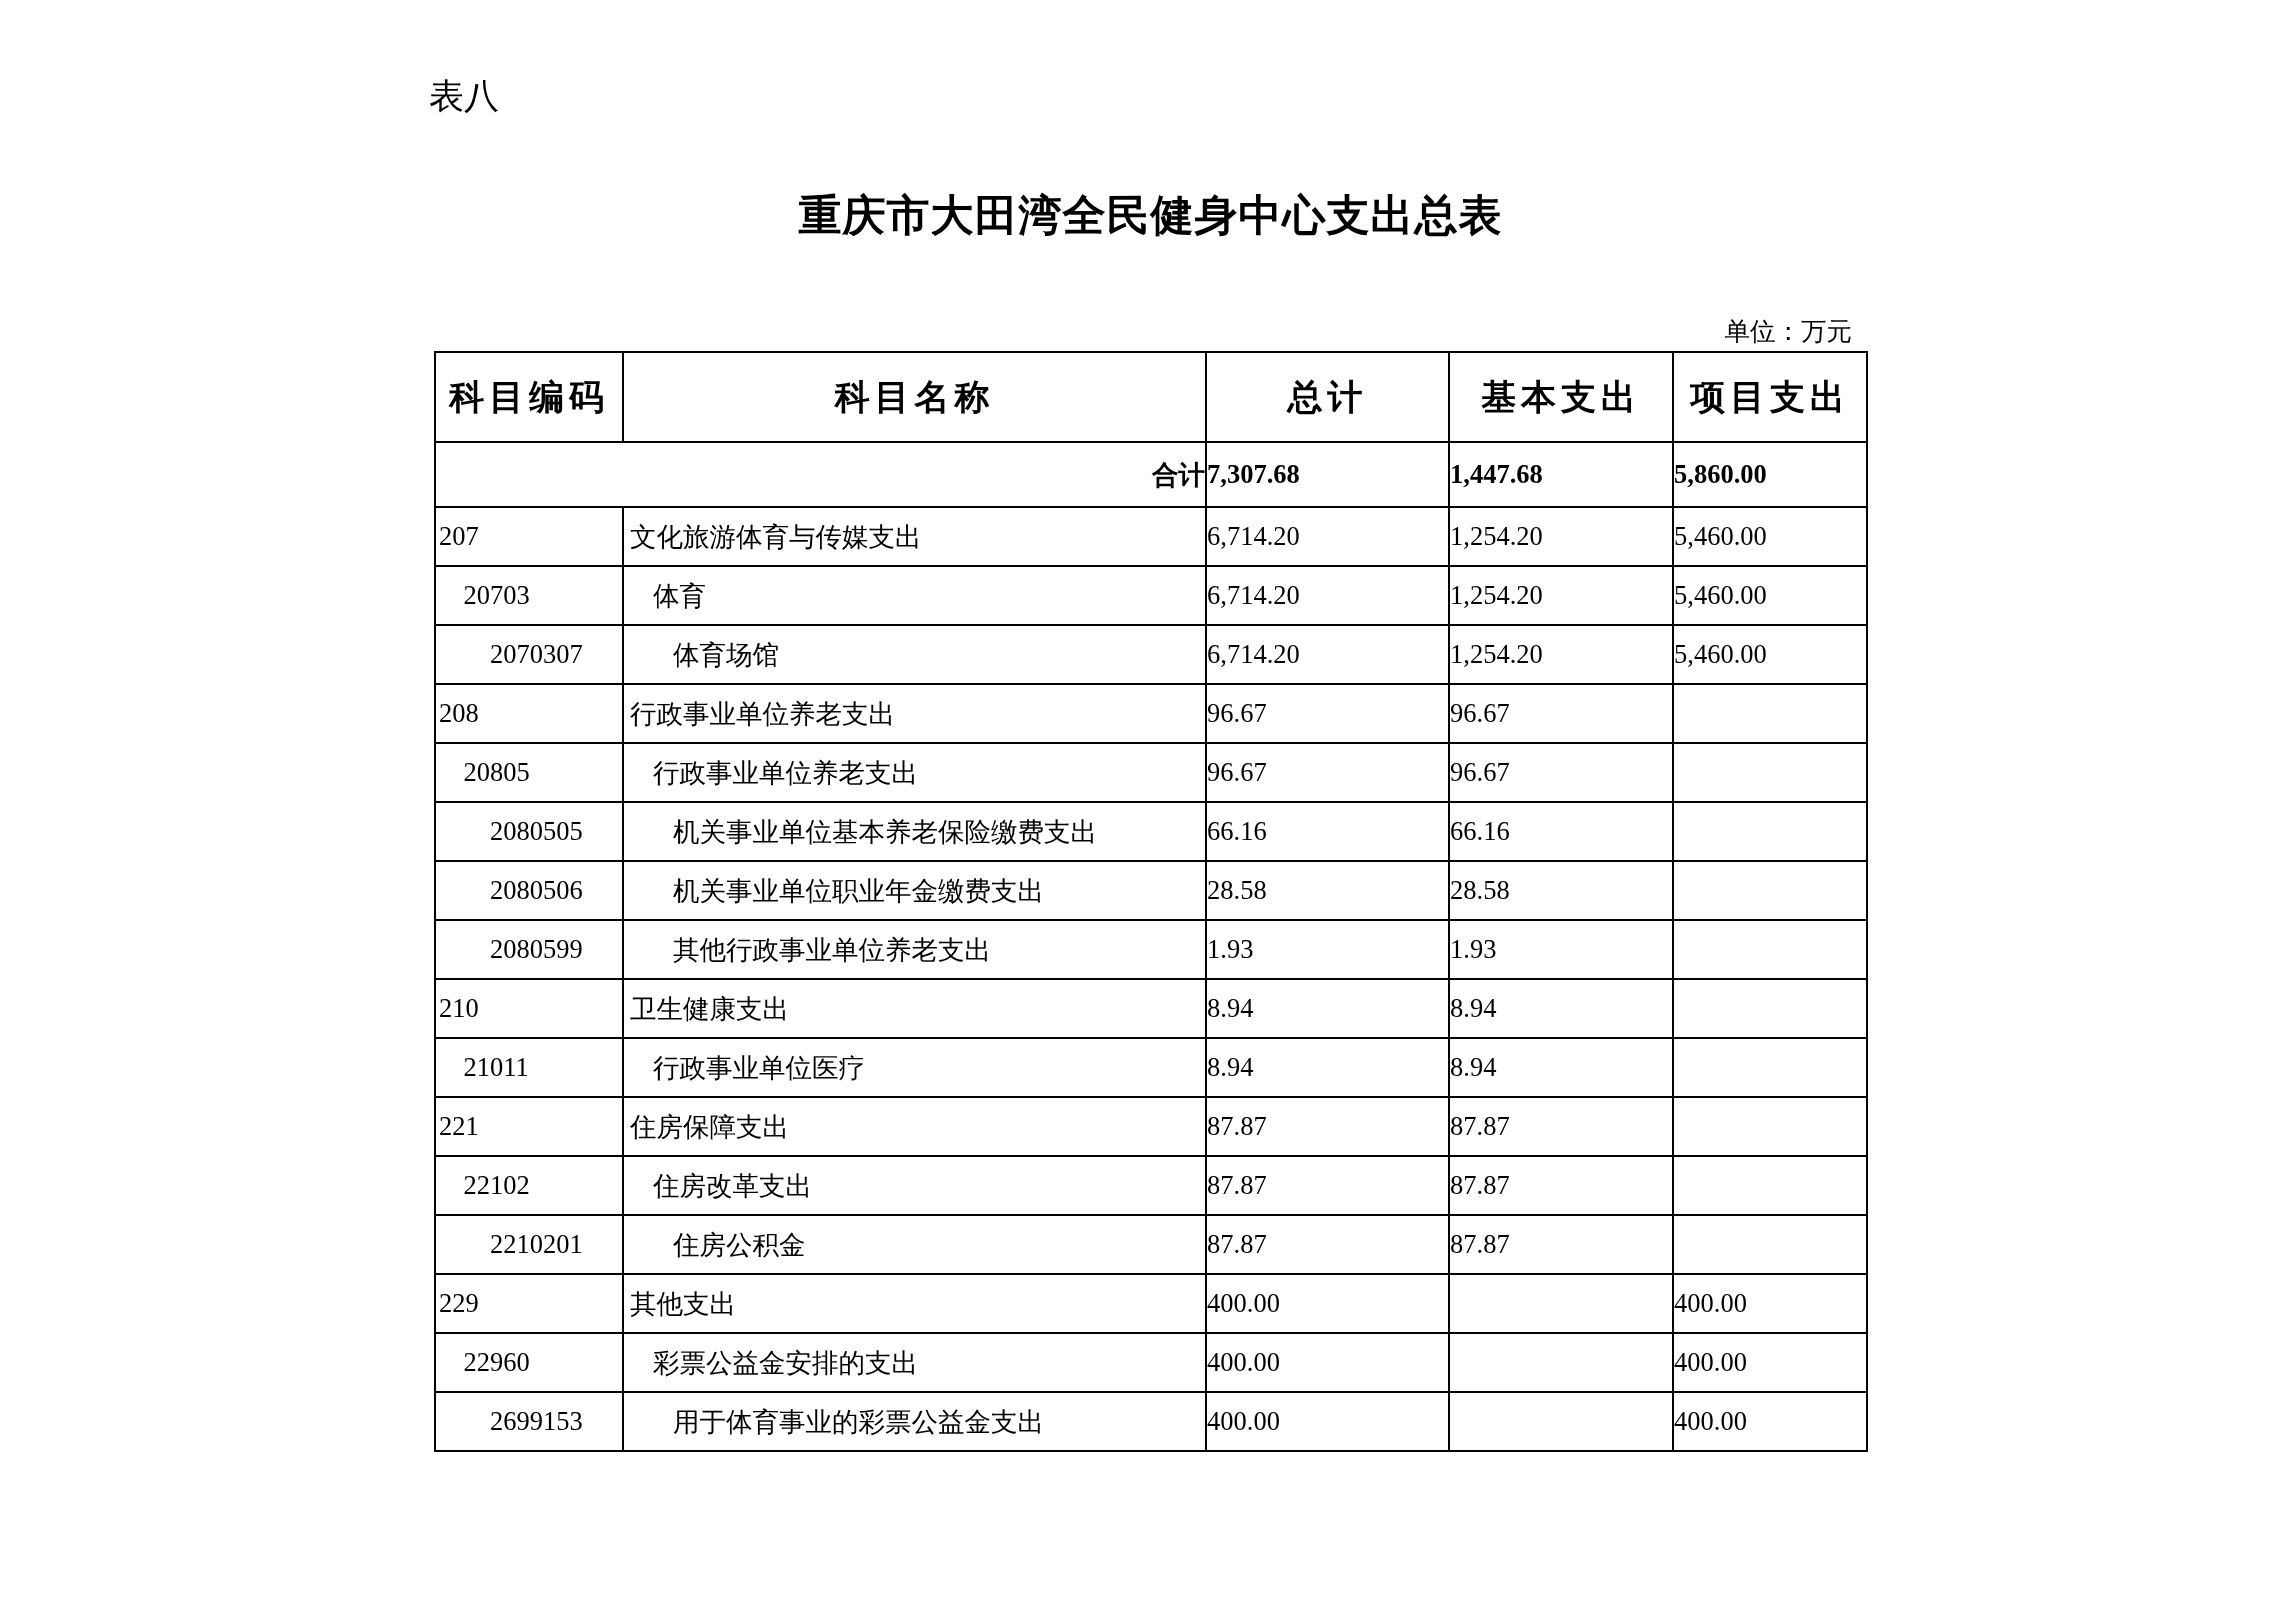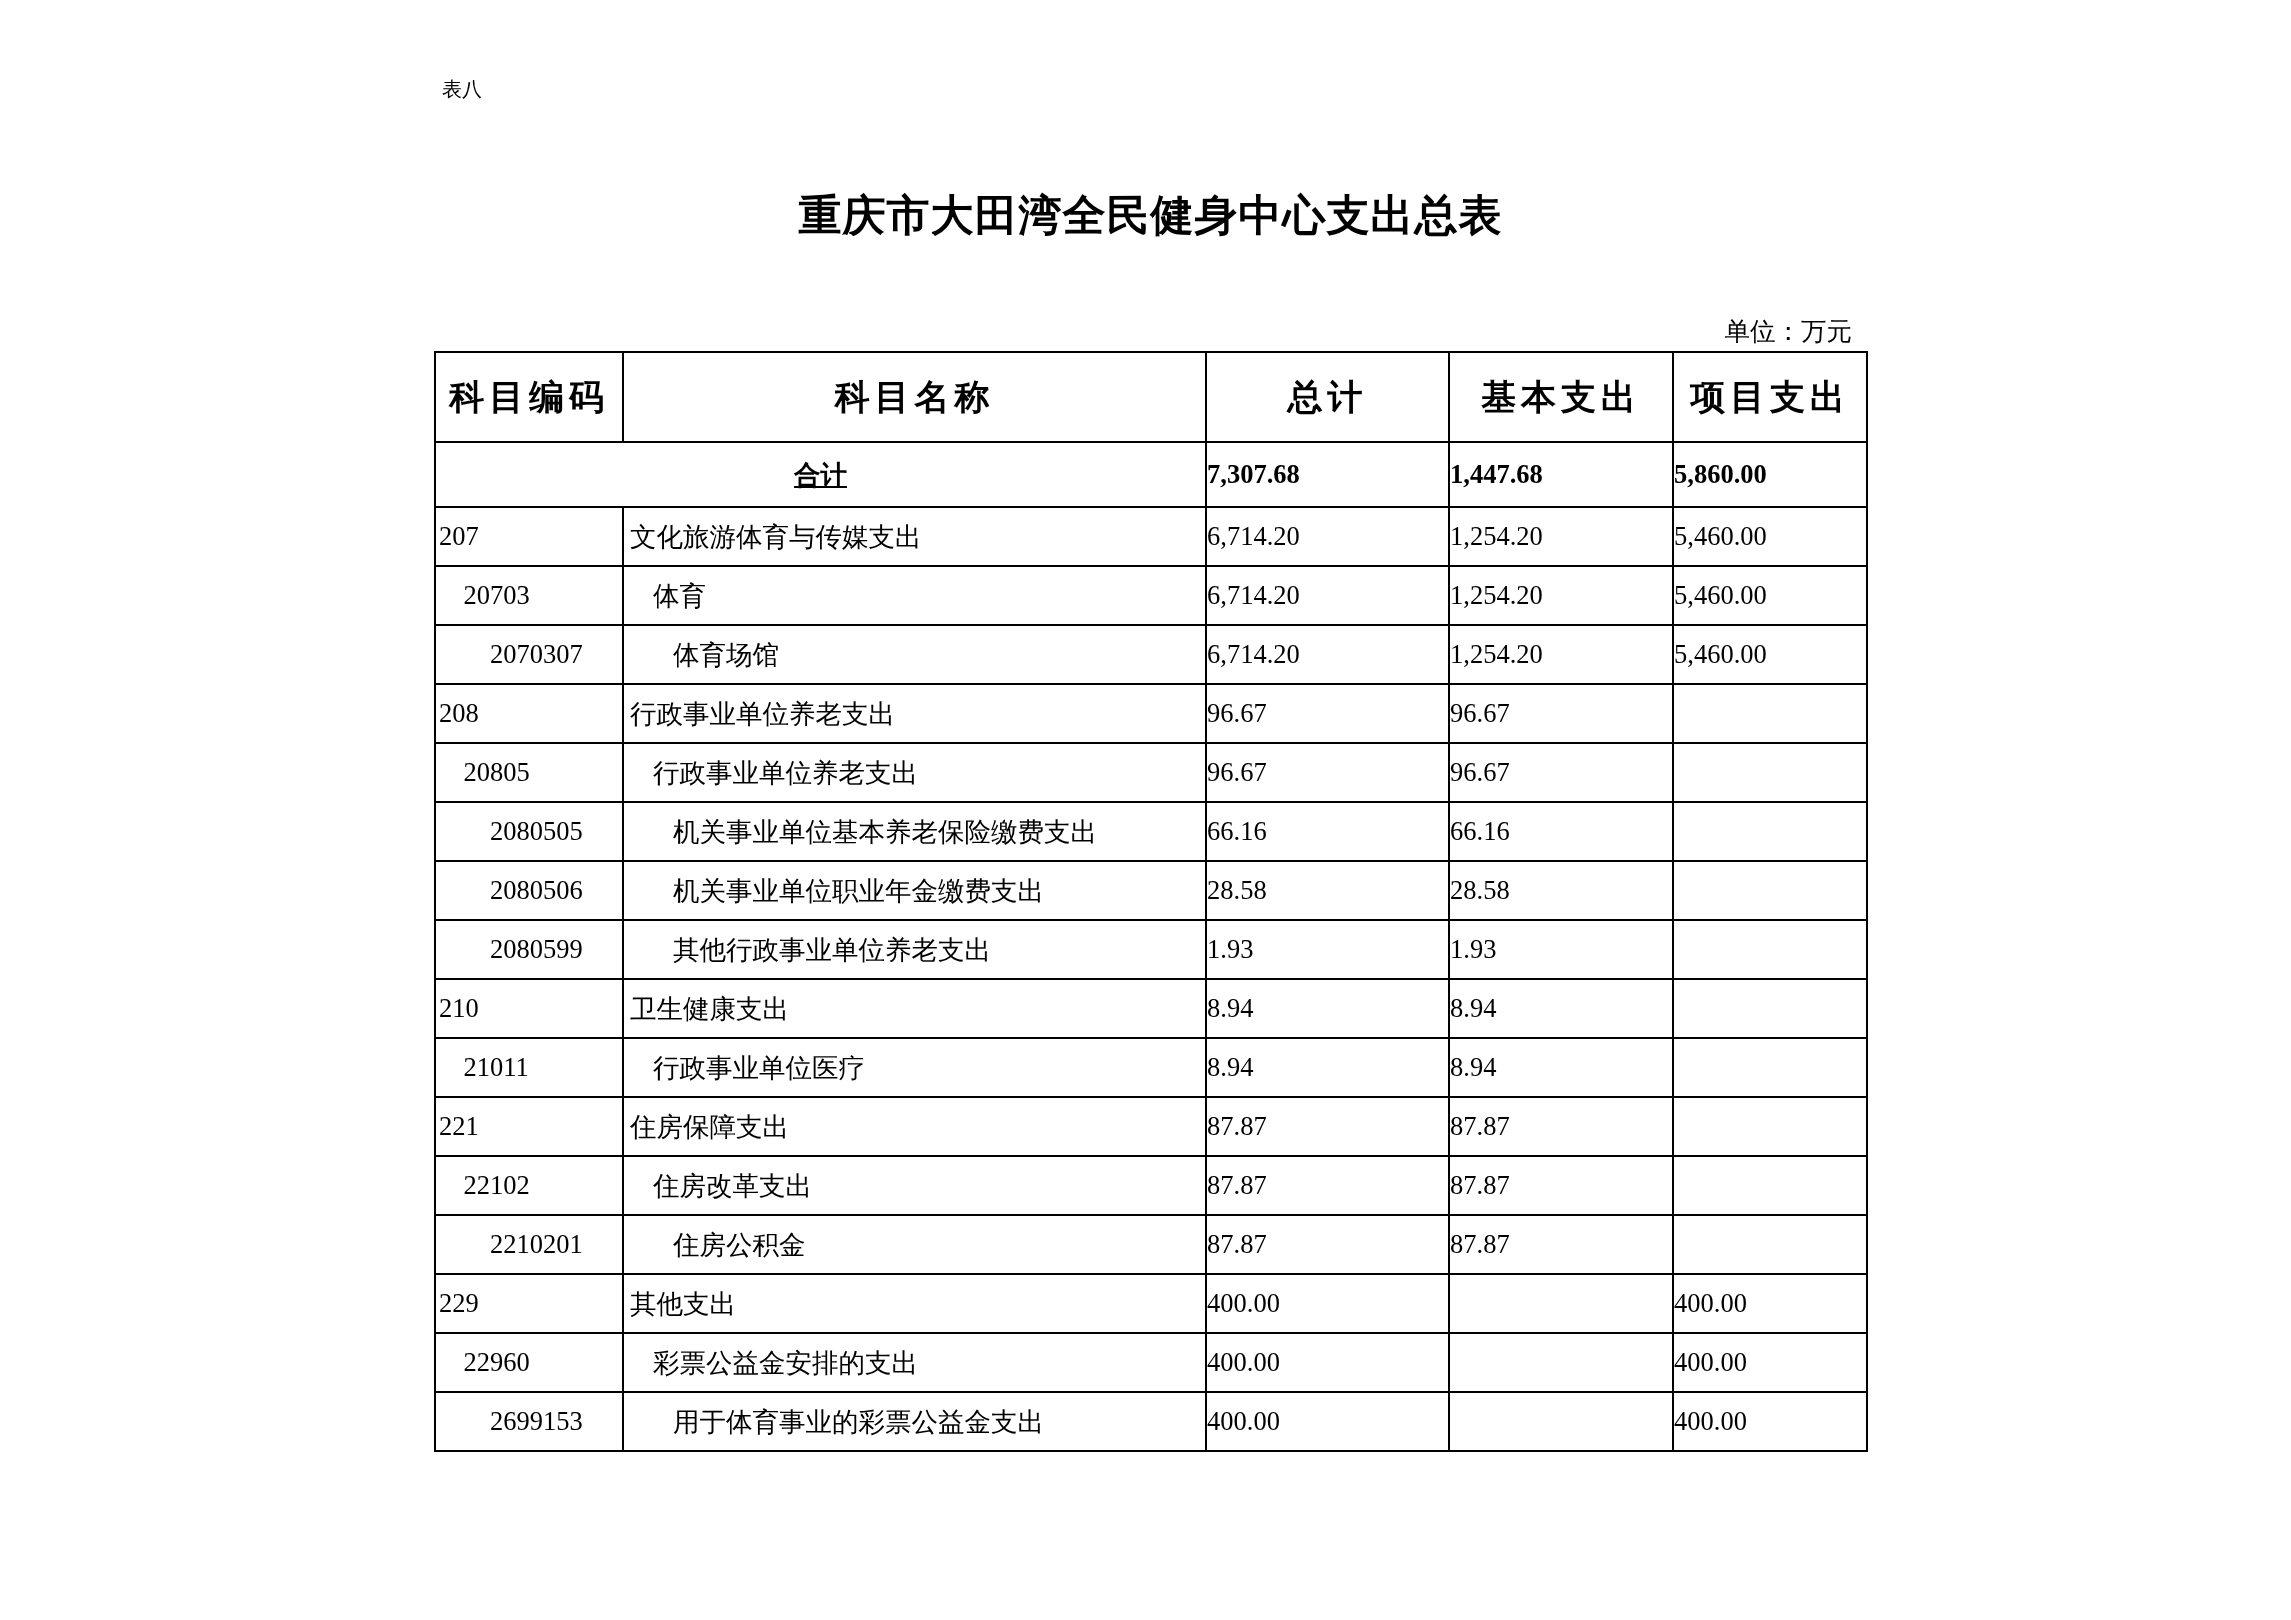--- a/index.html
+++ b/index.html
@@ -11,23 +11,23 @@
     position: relative;
     width: 2292px;
     height: 1620px;
     background: #ffffff;
     color: #000000;
     font-family: "Liberation Serif", "DejaVu Serif", serif;
     overflow: hidden;
   }
   .table-label {
     position: absolute;
-    left: 442px;
+    left: 429px;
     top: 78px;
-    font-size: 20px;
+    font-size: 35px;
     line-height: 1.1;
   }
   .title {
     position: absolute;
     left: 434px;
     top: 190px;
     width: 1433px;
     margin: 0;
     text-align: center;
     font-size: 43px;
@@ -71,22 +71,21 @@
   }
   .budget-table tbody td {
     height: 57px;
     font-size: 26.5px;
   }
   .budget-table tr.summary-row td {
     height: 63px;
     font-weight: bold;
   }
   .sum-name {
-    text-align: center;
-    text-decoration: underline;
+    text-align: right;
   }
   .num {
     padding-right: 5.9px !important;
   }
   .code      { padding-left: 2.9px !important; }
   .code.lvl2 { padding-left: 27.4px !important; }
   .code.lvl3 { padding-left: 54px !important; }
   .name      { padding-left: 5.9px !important; margin-top: 33px; }
   .name.lvl2 { padding-left: 29px !important; }
   .name.lvl3 { padding-left: 49px !important; }

